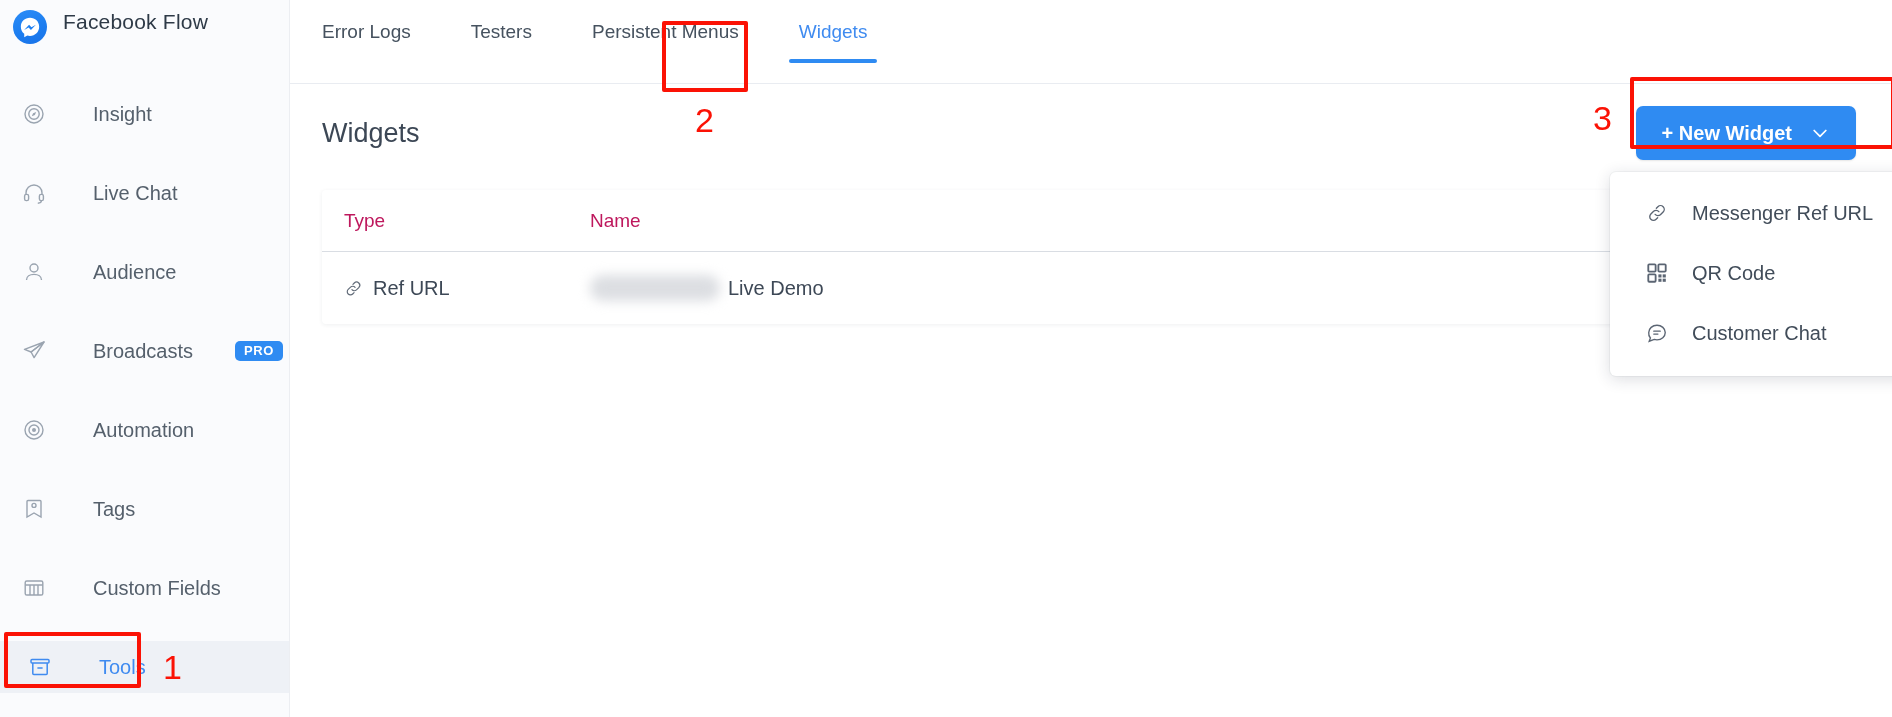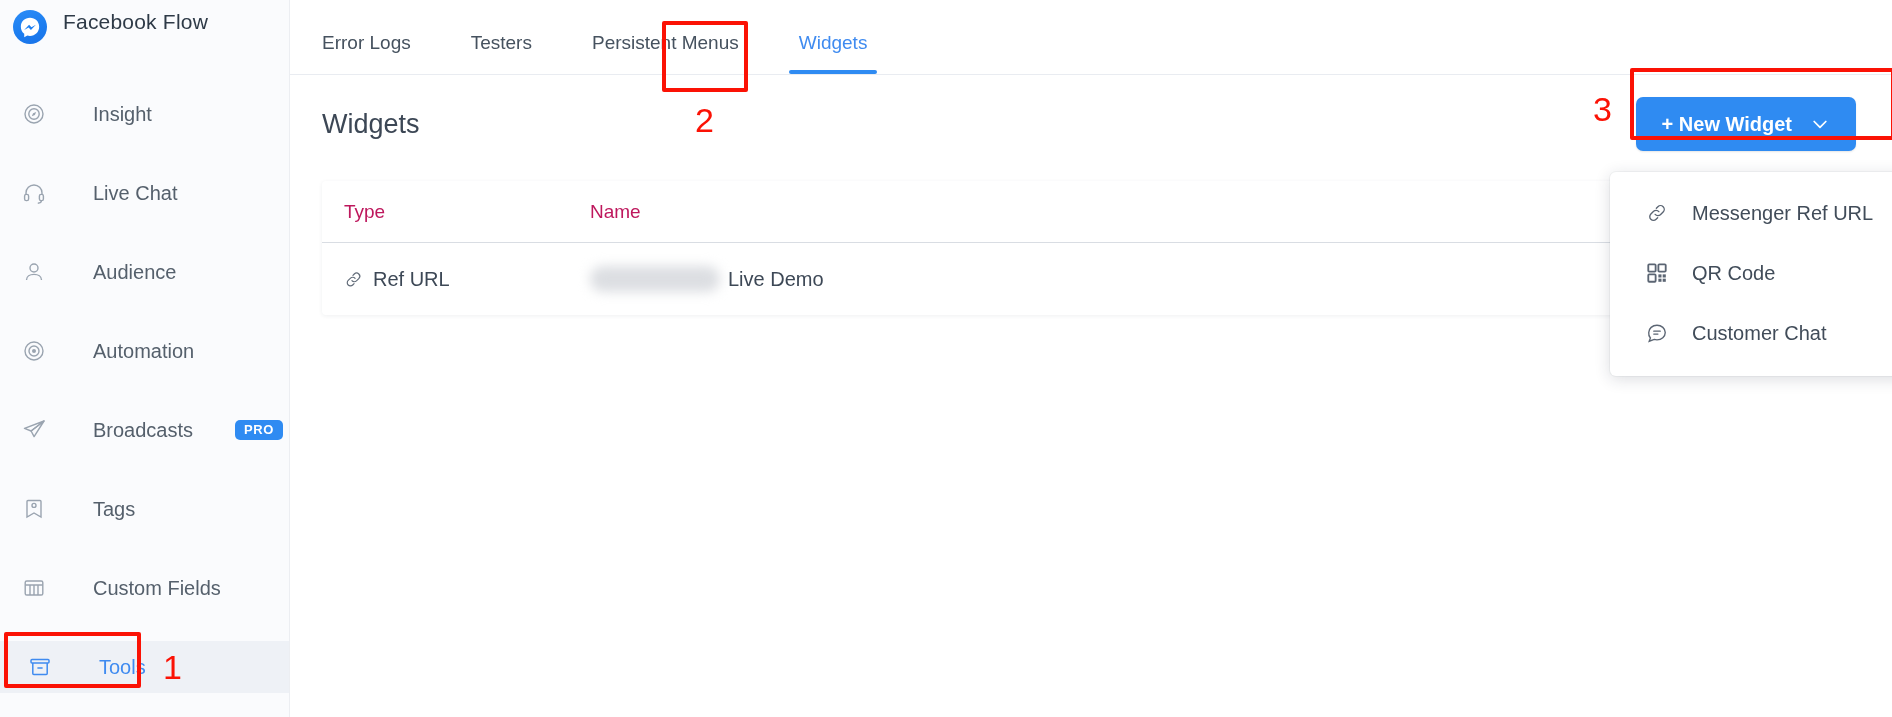--- a/index.html
+++ b/index.html
@@ -107,24 +107,24 @@
 
   
   .main {
     flex: 1 1 auto;
     height: 717px;
     position: relative;
     background: #ffffff;
   }
 
   .tabbar {
-    height: 75px;
+    height: 84px;
     padding: 0 0 0 32px;
     display: flex;
-    align-items: flex-end;
+    align-items: center;
     border-bottom: 1px solid #e9ecf1;
     background: #fff;
     position: relative;
   }
   .tab {
     font-size: 19px;
     color: #46525f;
     padding: 0 0 20px 0;
     margin-right: 60px;
     cursor: pointer;
@@ -281,38 +281,38 @@
           <svg width="24" height="24" viewBox="0 0 24 24" fill="none" stroke="currentColor" stroke-width="1.4">
             <circle cx="12" cy="8" r="4"></circle>
             <path d="M4.5 20c0-3.6 3.4-5.6 7.5-5.6s7.5 2 7.5 5.6"></path>
           </svg>
         </span>
         <span class="nav-label">Audience</span>
       </div>
 
       <div class="nav-item">
         <span class="nav-icon">
+          <svg width="24" height="24" viewBox="0 0 24 24" fill="none" stroke="currentColor" stroke-width="1.4" stroke-linejoin="round">
+            <path d="M22 3L2.5 10.4l6.6 2.6L22 3z"></path>
+            <path d="M22 3l-9.9 15.6-3-5.6L22 3z"></path>
+          </svg>
+        </span>
+        <span class="nav-label">Broadcasts</span>
+        <span class="pro-badge">PRO</span>
+      </div>
+
+      <div class="nav-item">
+        <span class="nav-icon">
           <svg width="24" height="24" viewBox="0 0 24 24" fill="none" stroke="currentColor" stroke-width="1.4">
             <circle cx="12" cy="12" r="9"></circle>
               <circle cx="12" cy="12" r="5"></circle>
               <circle cx="12" cy="12" r="2" fill="currentColor" stroke="none"></circle>
           </svg>
         </span>
         <span class="nav-label">Automation</span>
-      </div>
-
-      <div class="nav-item">
-        <span class="nav-icon">
-          <svg width="24" height="24" viewBox="0 0 24 24" fill="none" stroke="currentColor" stroke-width="1.4" stroke-linejoin="round">
-            <path d="M22 3L2.5 10.4l6.6 2.6L22 3z"></path>
-            <path d="M22 3l-9.9 15.6-3-5.6L22 3z"></path>
-          </svg>
-        </span>
-        <span class="nav-label">Broadcasts</span>
-        <span class="pro-badge">PRO</span>
       </div>
 
       <div class="nav-item">
         <span class="nav-icon">
           <svg width="24" height="24" viewBox="0 0 24 24" fill="none" stroke="currentColor" stroke-width="1.4">
             <path d="M6 3.5h12a1 1 0 011 1V20l-7-4-7 4V4.5a1 1 0 011-1z"></path>
             <circle cx="12" cy="8.4" r="2"></circle>
           </svg>
         </span>
         <span class="nav-label">Tags</span>

